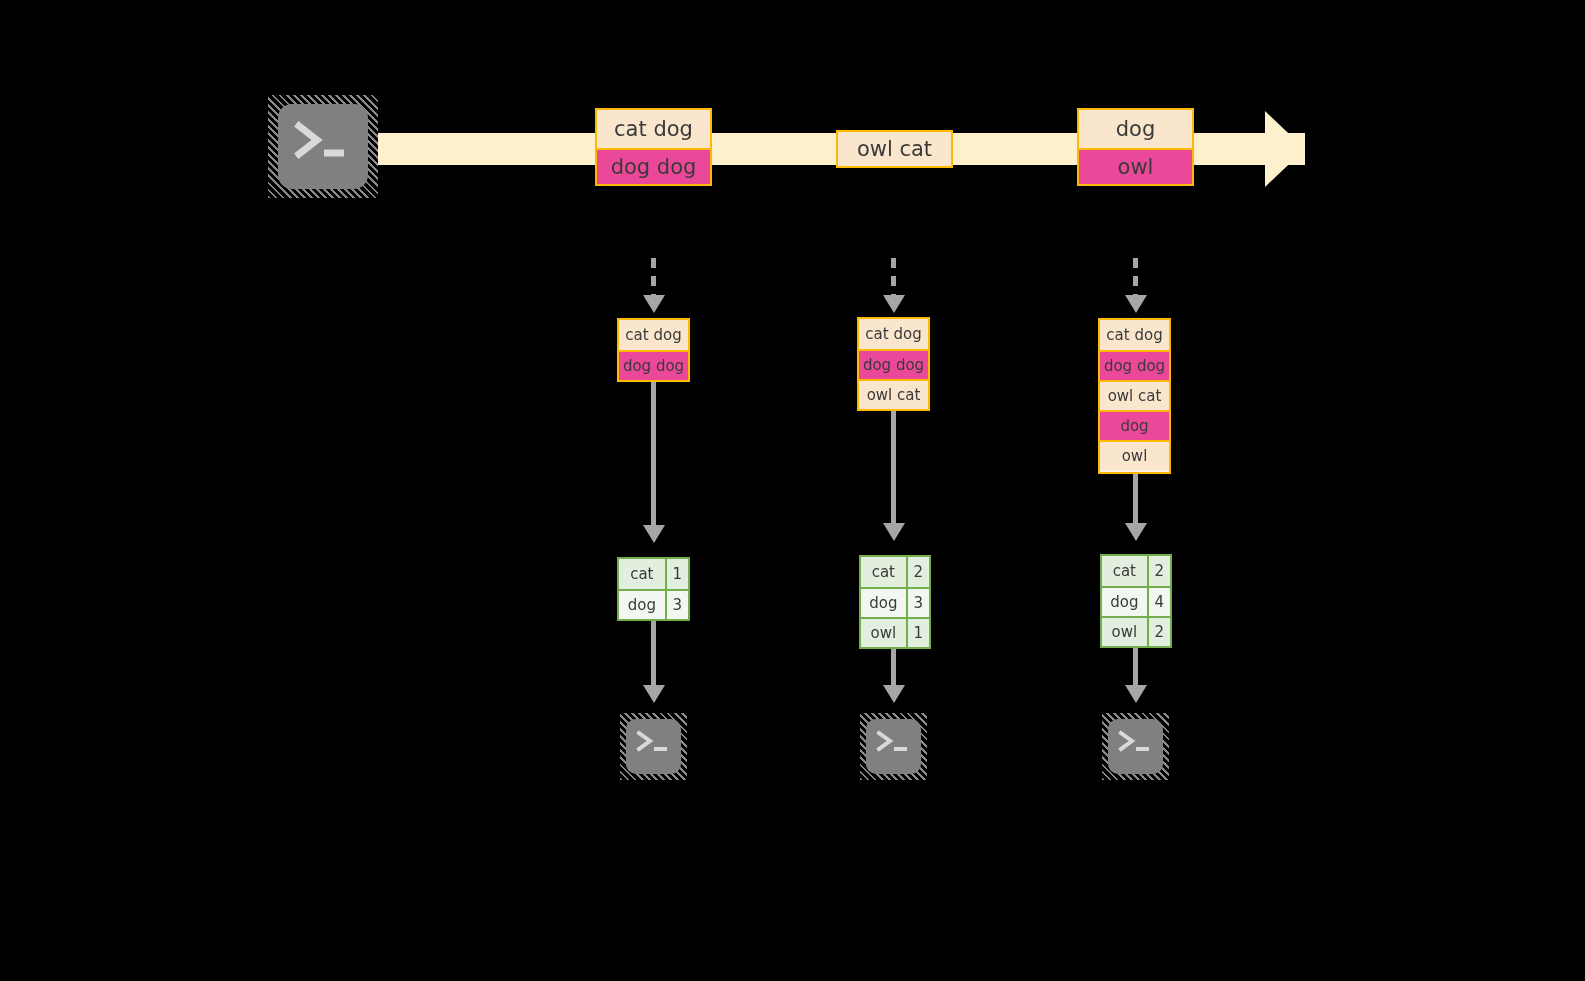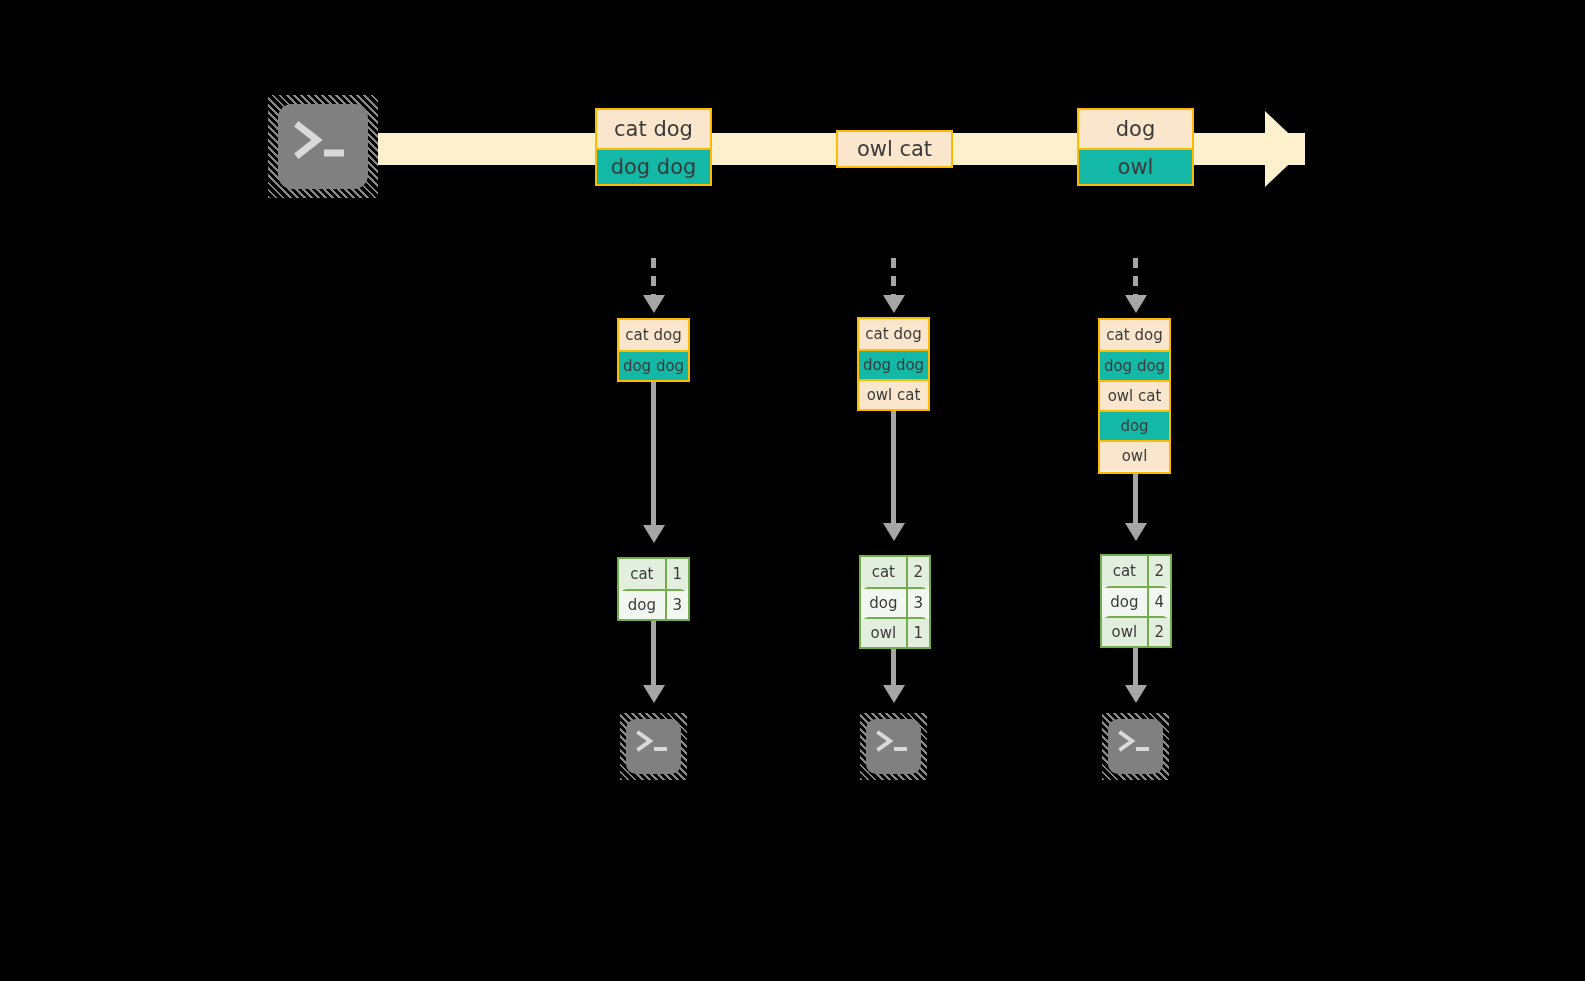--- a/index.html
+++ b/index.html
@@ -20,27 +20,27 @@
       background:repeating-linear-gradient(45deg,#8a8a8a 0px,#8a8a8a 2px,#000 2px,#000 5px);}
   .term .body{position:absolute;background:#808080;border-radius:14px;}
   .term svg{position:absolute;}
 
   
   .obox{position:absolute;border:2px solid #ffb900;box-sizing:border-box;
         background:#fdf2e8;}
   .ocell{box-sizing:border-box;display:flex;align-items:center;
          justify-content:center;color:#3a3a3a;white-space:nowrap;}
   .ocell.dark{background:#fae6cd;}
-  .ocell.light{background:#14b8a6;}
+  .ocell.light{background:#ec4899;}
   .ocell + .ocell{border-top:2px solid #ffb900;}
 
   
   .gbox{position:absolute;border:2px solid #74ad4c;box-sizing:border-box;
         background:#f2f7f1;}
-  .grow{display:flex;box-sizing:border-box;border-radius:8px;}
+  .grow{display:flex;box-sizing:border-box;}
   .grow + .grow{border-top:2px solid #74ad4c;}
   .gcell{box-sizing:border-box;display:flex;align-items:center;
          color:#3a3a3a;white-space:nowrap;}
   .gcell.k{justify-content:center;}
   .gcell.v{justify-content:center;border-left:2px solid #74ad4c;}
   .grow.dark .gcell{background:#e2eede;}
   .grow.light .gcell{background:#f2f7f1;}
 
   
   .vline{position:absolute;background:#a6a6a6;width:5px;}

